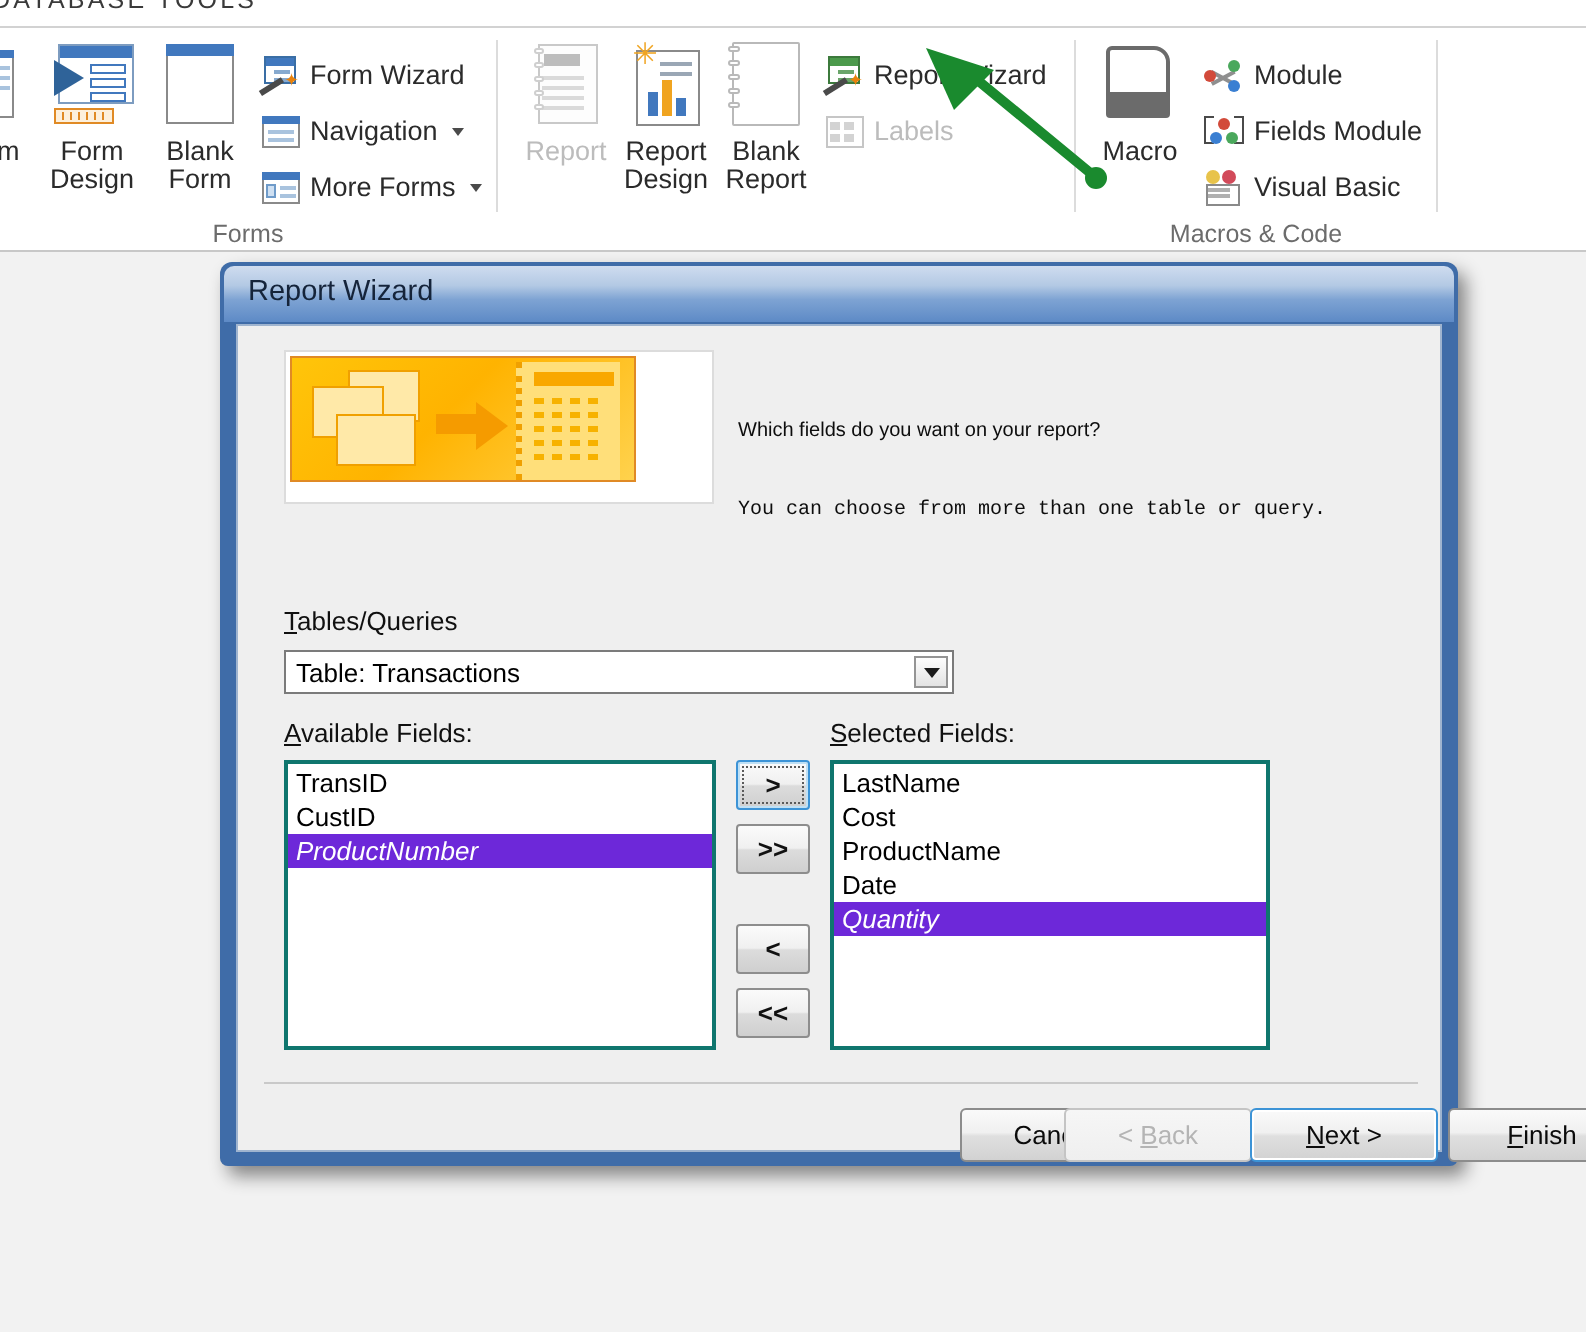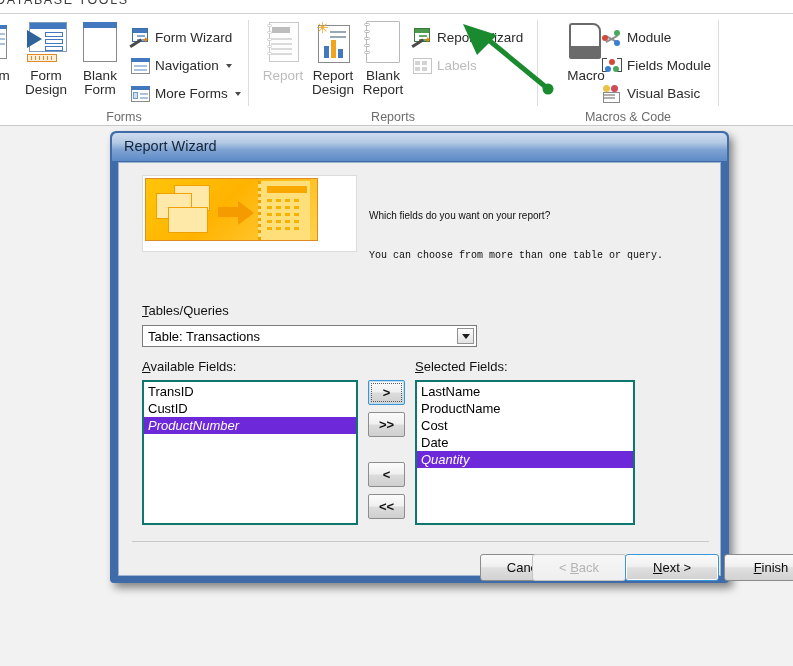--- a/index.html
+++ b/index.html
@@ -463,27 +463,26 @@
           <span class="lb"></span>
           <span class="cell" style="left:2px;top:3px"></span>
             <span class="cell" style="left:9px;top:3px"></span>
           <span class="cell" style="left:2px;top:9px"></span>
             <span class="cell" style="left:9px;top:9px"></span>
         </span>
       </span>
       <span class="sl">Labels</span>
     </div>
 
-    <div class="grouplabel">Reports</div>
   </div>
   <div class="groupsep" style="left:537px;"></div>
 
   <div class="ribgroup" id="grp-macros" style="left:538px; width:180px;">
 
-    <div class="bigbtn" style="left:20px;text-align:center;">
+    <div class="bigbtn" style="left:4px;text-align:center;">
       <div class="bi">
         <div class="icn ic-macro">
           <div class="scroll"></div>
           <div class="fill"></div>
         </div>
       </div>
       <div class="bl">Macro</div>
     </div>
 
     <div class="smbtn" style="left:62px; top:10px;">
@@ -612,22 +611,22 @@
     </div>
     <div class="xbtn" id="btn-rem">
       <span>&lt;</span>
     </div>
     <div class="xbtn" id="btn-remall">
       <span>&lt;&lt;</span>
     </div>
 
     <div class="listbox" id="sel-list">
       <div class="item">LastName</div>
+      <div class="item">Cost</div>
       <div class="item">ProductName</div>
-      <div class="item">Cost</div>
       <div class="item">Date</div>
       <div class="item selected">Quantity</div>
     </div>
 
     <div id="dlg-sep"></div>
 
     <div class="fbtn" id="btn-cancel">
       <span>Cancel</span>
     </div>
     <div class="fbtn disabled" id="btn-back">

